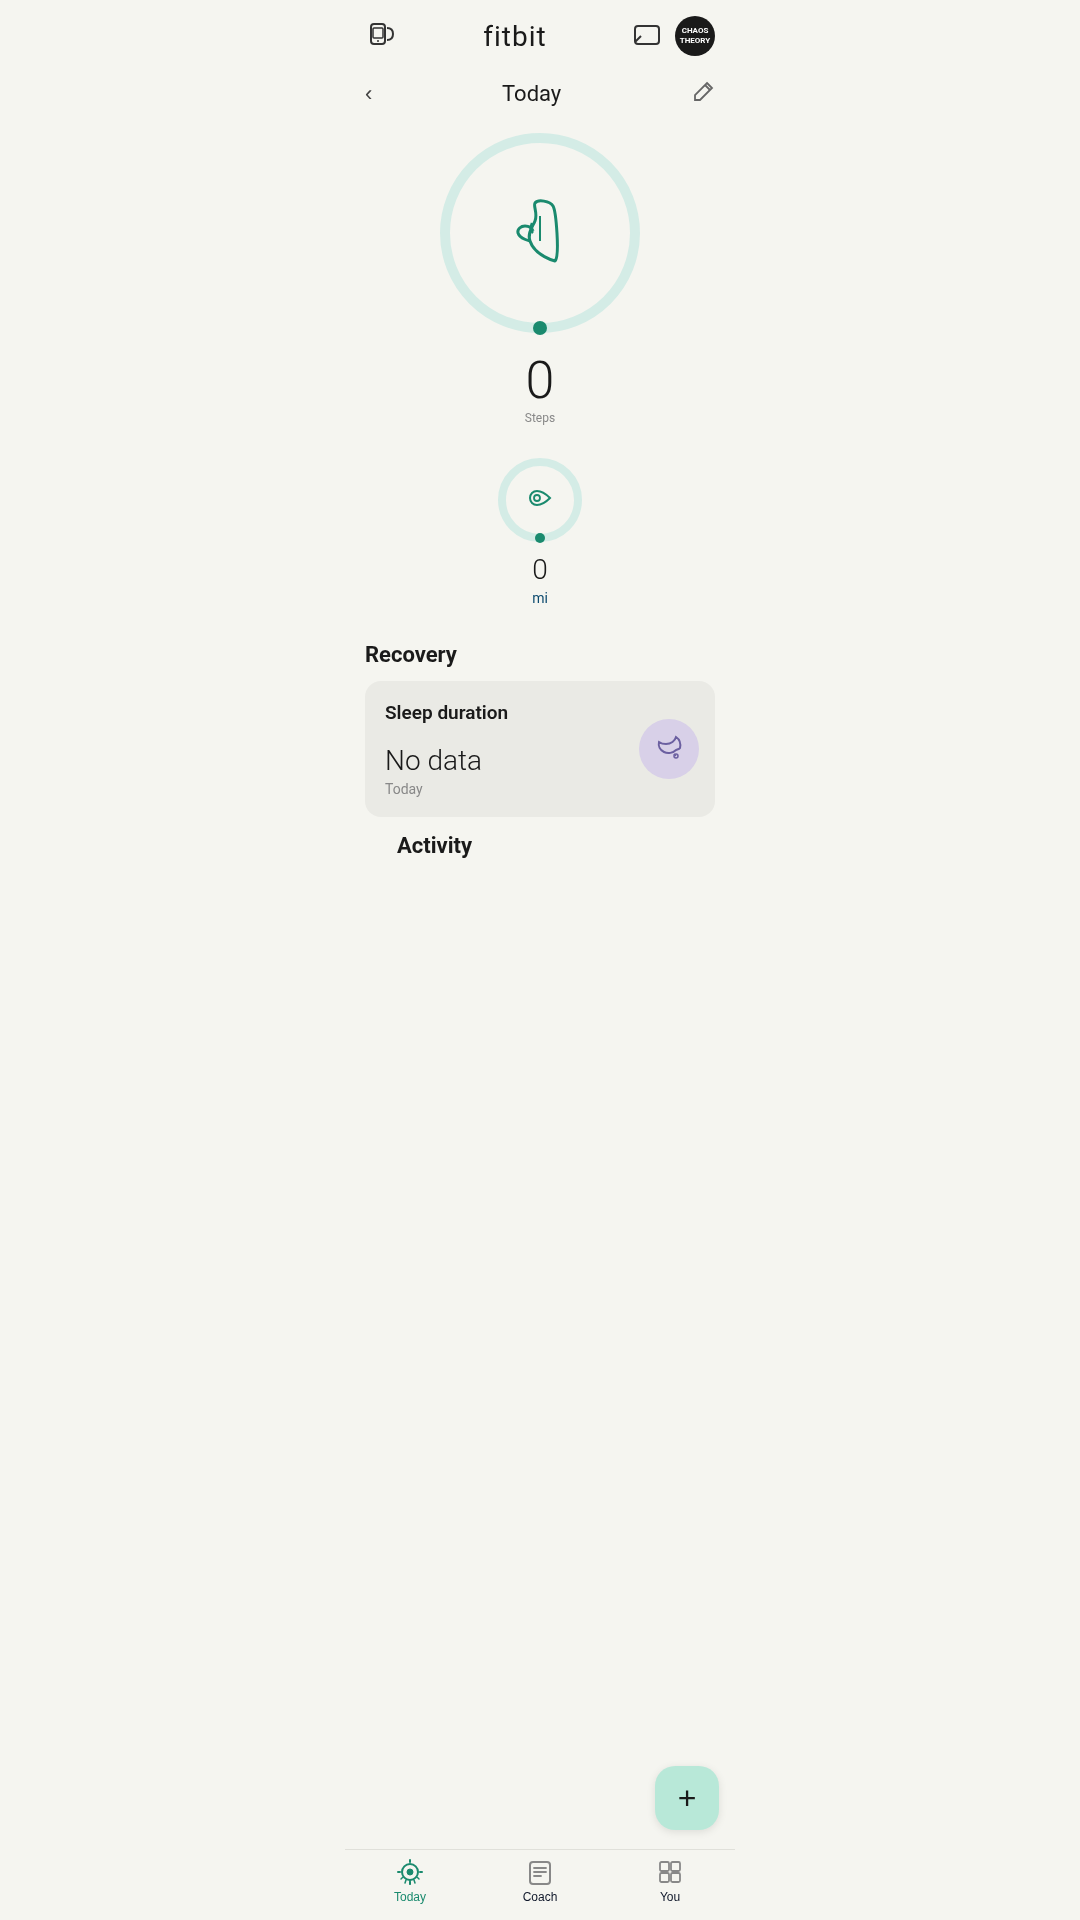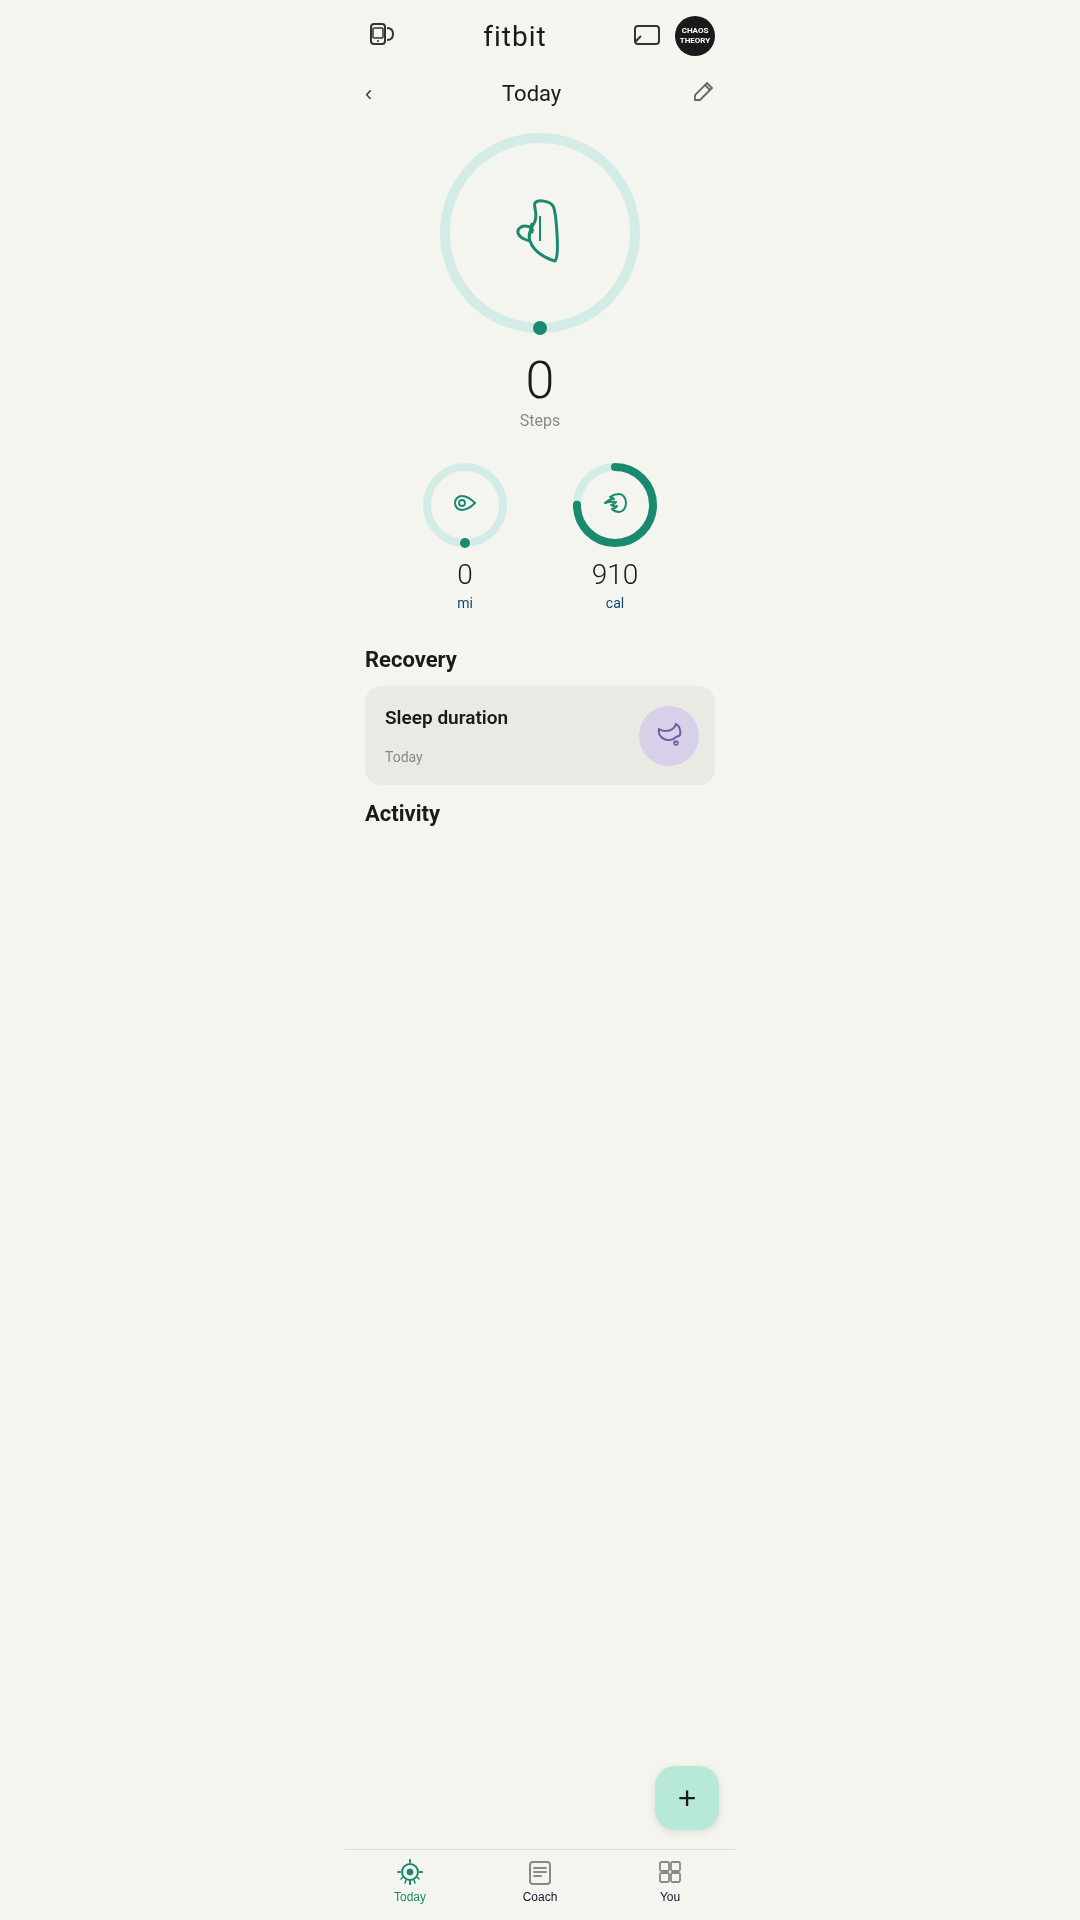--- a/index.html
+++ b/index.html
@@ -132,21 +132,21 @@
     }
 
     .steps-count {
       font-size: 52px;
       font-weight: 300;
       color: #1a1a1a;
       line-height: 1;
     }
 
     .steps-label {
-      font-size: 16px;
+      font-size: 12px;
       color: #888;
       margin-top: 4px;
     }
 
     
     .stats-row {
       display: flex;
       justify-content: center;
       gap: 60px;
       margin-bottom: 36px;
@@ -306,20 +306,21 @@
     }
 
     .nav-icon.active svg path,
     .nav-icon.active svg rect,
     .nav-icon.active svg circle {
       stroke: #1a8a6e;
     }
     
     .activity-section {
       margin-top: 8px;
+      margin-left: 32px;
     }
   </style>
 </head>
 <body>
 
 <div class="header">
   <div class="header-left">
     <button class="icon-btn">
       <svg width="32" height="32" viewBox="0 0 32 32" fill="none" xmlns="http://www.w3.org/2000/svg">
         <rect x="6" y="4" width="14" height="20" rx="3" stroke="#333" stroke-width="2" fill="none"></rect>
@@ -390,43 +391,28 @@
           <svg width="28" height="28" viewBox="0 0 28 28" fill="none" xmlns="http://www.w3.org/2000/svg">
             <path d="M14 4 C10 4 7 7 7 11 C7 17 14 24 14 24 C14 24 21 17 21 11 C21 7 18 4 14 4 Z" stroke="#1a8a6e" stroke-width="2" fill="none"></path>
             <circle cx="14" cy="11" r="3" stroke="#1a8a6e" stroke-width="1.8" fill="none"></circle>
           </svg>
         </div>
       </div>
       <span class="stat-value">0</span>
       <span class="stat-unit">mi</span>
     </div>
 
-    <div class="stat-item">
-      <div class="small-ring-container">
-        <svg viewBox="0 0 90 90" xmlns="http://www.w3.org/2000/svg">
-          <circle cx="45" cy="45" r="38" stroke="#d4ece6" stroke-width="8" fill="none"></circle>
-
-          <circle cx="45" cy="45" r="38" stroke="#1a8a6e" stroke-width="8" fill="none" stroke-dasharray="179 60" stroke-linecap="round"></circle>
-        </svg>
-        <div class="small-ring-icon">
-          <svg width="28" height="28" viewBox="0 0 28 28" fill="none" xmlns="http://www.w3.org/2000/svg">
-            <path d="M14 4 C14 4 18 8 18 13 C18 13 20 11 20 9 C20 9 23 13 23 18 C23 22 19 25 14 25 C9 25 5 22 5 18 C5 14 8 11 8 11 C8 11 9 15 11 16 C11 16 10 13 12 10 C12 10 13 14 15 15 C15 15 16 11 14 4 Z" stroke="#1a8a6e" stroke-width="2" fill="none" stroke-linejoin="round"></path>
-          </svg>
-        </div>
-      </div>
-      <span class="stat-value">910</span>
-      <span class="stat-unit">cal</span>
-    </div>
 
   </div>
 
   <div class="section-title">Recovery</div>
 
   <div class="card">
     <div class="card-title">Sleep duration</div>
+    <div class="card-no-data">No data</div>
     <div class="card-sub">Today</div>
     <button class="card-icon-btn">
       <svg width="30" height="30" viewBox="0 0 30 30" fill="none" xmlns="http://www.w3.org/2000/svg">
         <path d="M22 16 C19 19 14 20 10 18 C6 16 4 12 5 8 C5 8 8 10 12 10 C17 10 21 7 22 3 C25 5 27 9 26 14 C25.5 15 23.5 15.5 22 16 Z" stroke="#6b5fa0" stroke-width="2" fill="none"></path>
         <path d="M20 20 L22 22" stroke="#6b5fa0" stroke-width="1.5"></path>
         <circle cx="22" cy="22" r="2" stroke="#6b5fa0" stroke-width="1.5" fill="none"></circle>
       </svg>
     </button>
   </div>
 

